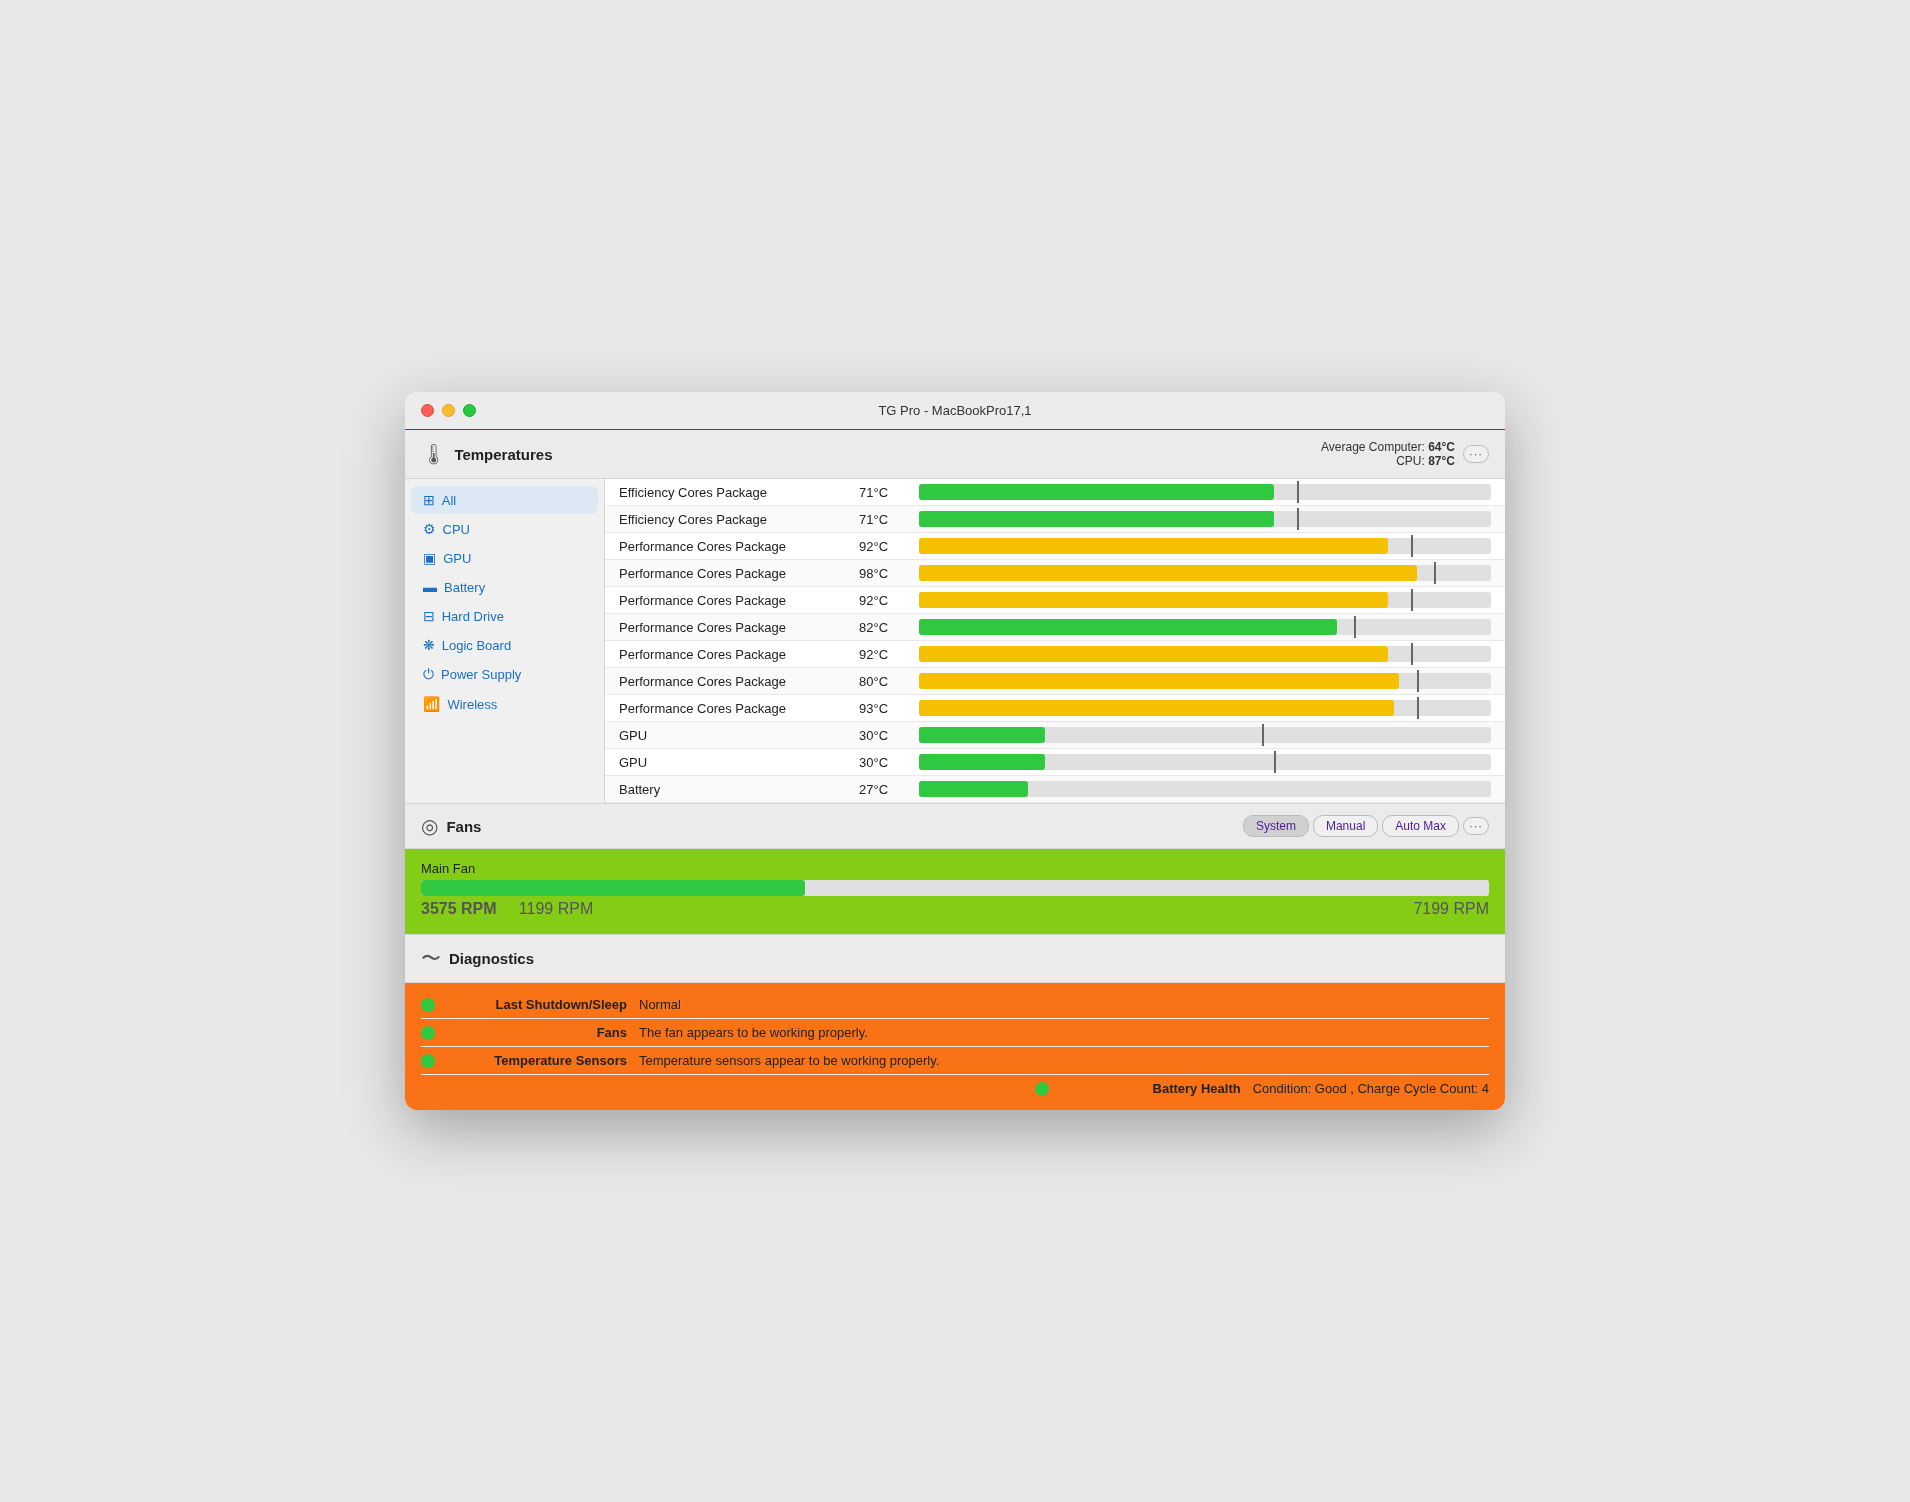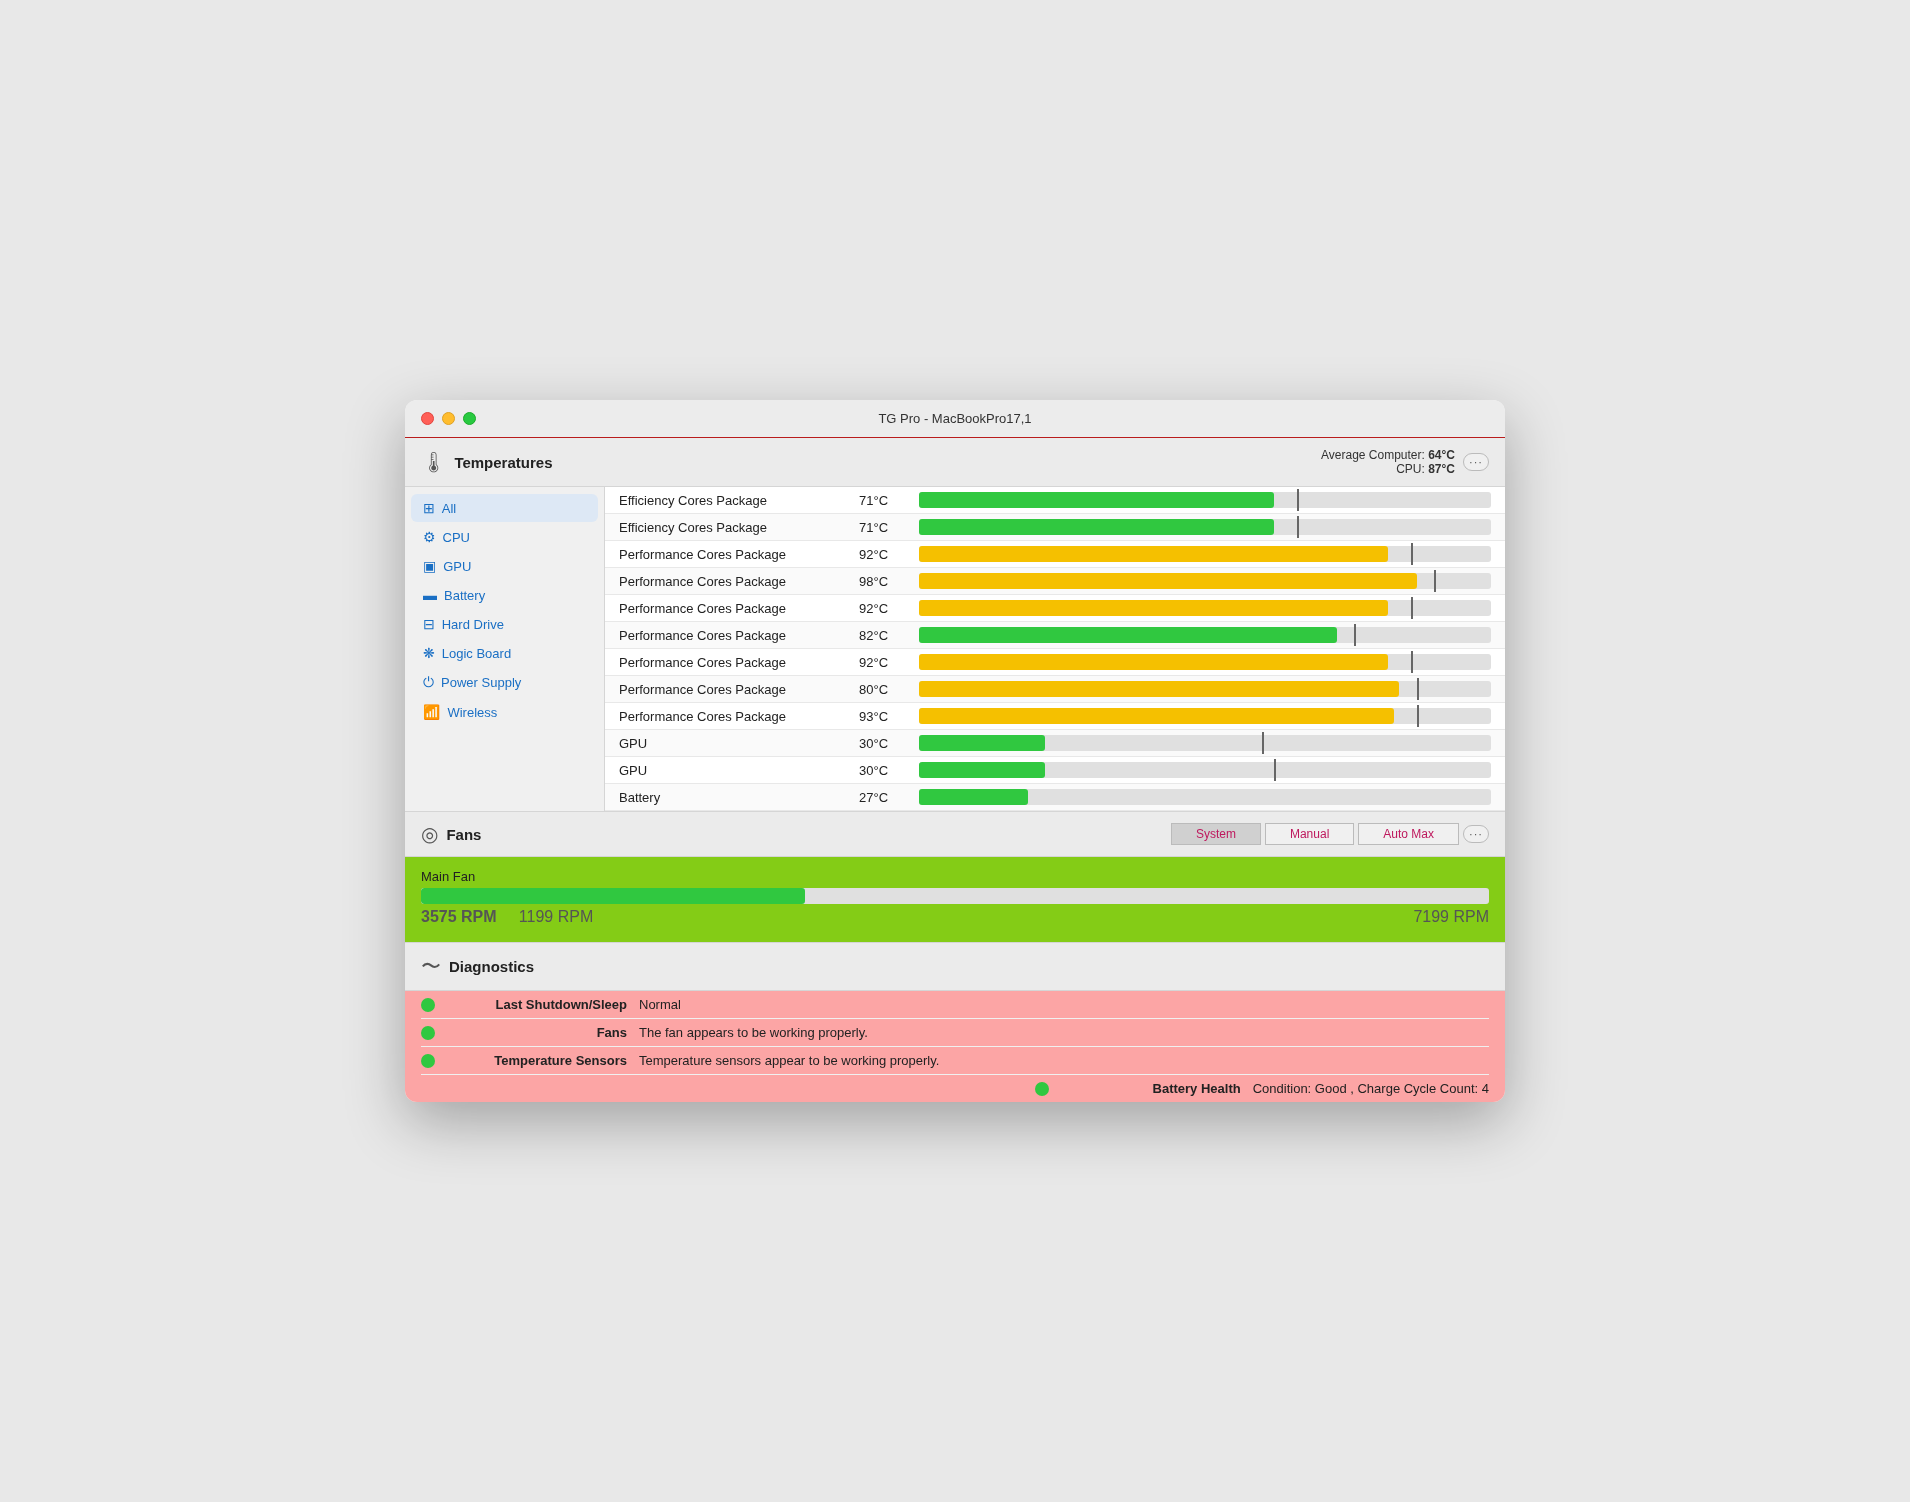--- a/index.html
+++ b/index.html
@@ -173,27 +173,27 @@
       border-top: 1px solid #d5d5d5;
       border-bottom: 1px solid #d5d5d5;
     }
     .fans-controls {
       margin-left: auto;
       display: flex;
       gap: 4px;
       align-items: center;
     }
     .fan-btn {
-      padding: 3px 24px;
-      border-radius: 0;
+      padding: 3px 12px;
+      border-radius: 10px;
       border: 1px solid #bbb;
       background: #f0f0f0;
       font-size: 12px;
       cursor: pointer;
-      color: #be185d;
+      color: #4c1d95;
     }
     .fan-btn.active {
       background: #d0d0d0;
     }
     .fans-body {
       padding: 12px 16px 16px;
       background: #84cc16;
     }
     .fan-row-label {
       font-size: 13px;
@@ -222,22 +222,22 @@
     
     .diag-header {
       display: flex;
       align-items: center;
       padding: 10px 16px;
       background: #ebebeb;
       border-top: 1px solid #d5d5d5;
       border-bottom: 1px solid #d5d5d5;
     }
     .diag-body {
-      padding: 0 16px;
-      background: #fca5a5;
+      padding: 8px 16px;
+      background: #f97316;
     }
     .diag-row {
       display: flex;
       align-items: center;
       padding: 6px 0;
       font-size: 13px;
       border-bottom: 1px solid #f0f0f0;
     }
     .diag-row:last-child { border-bottom: none; justify-content: flex-end; }
     .diag-dot {

